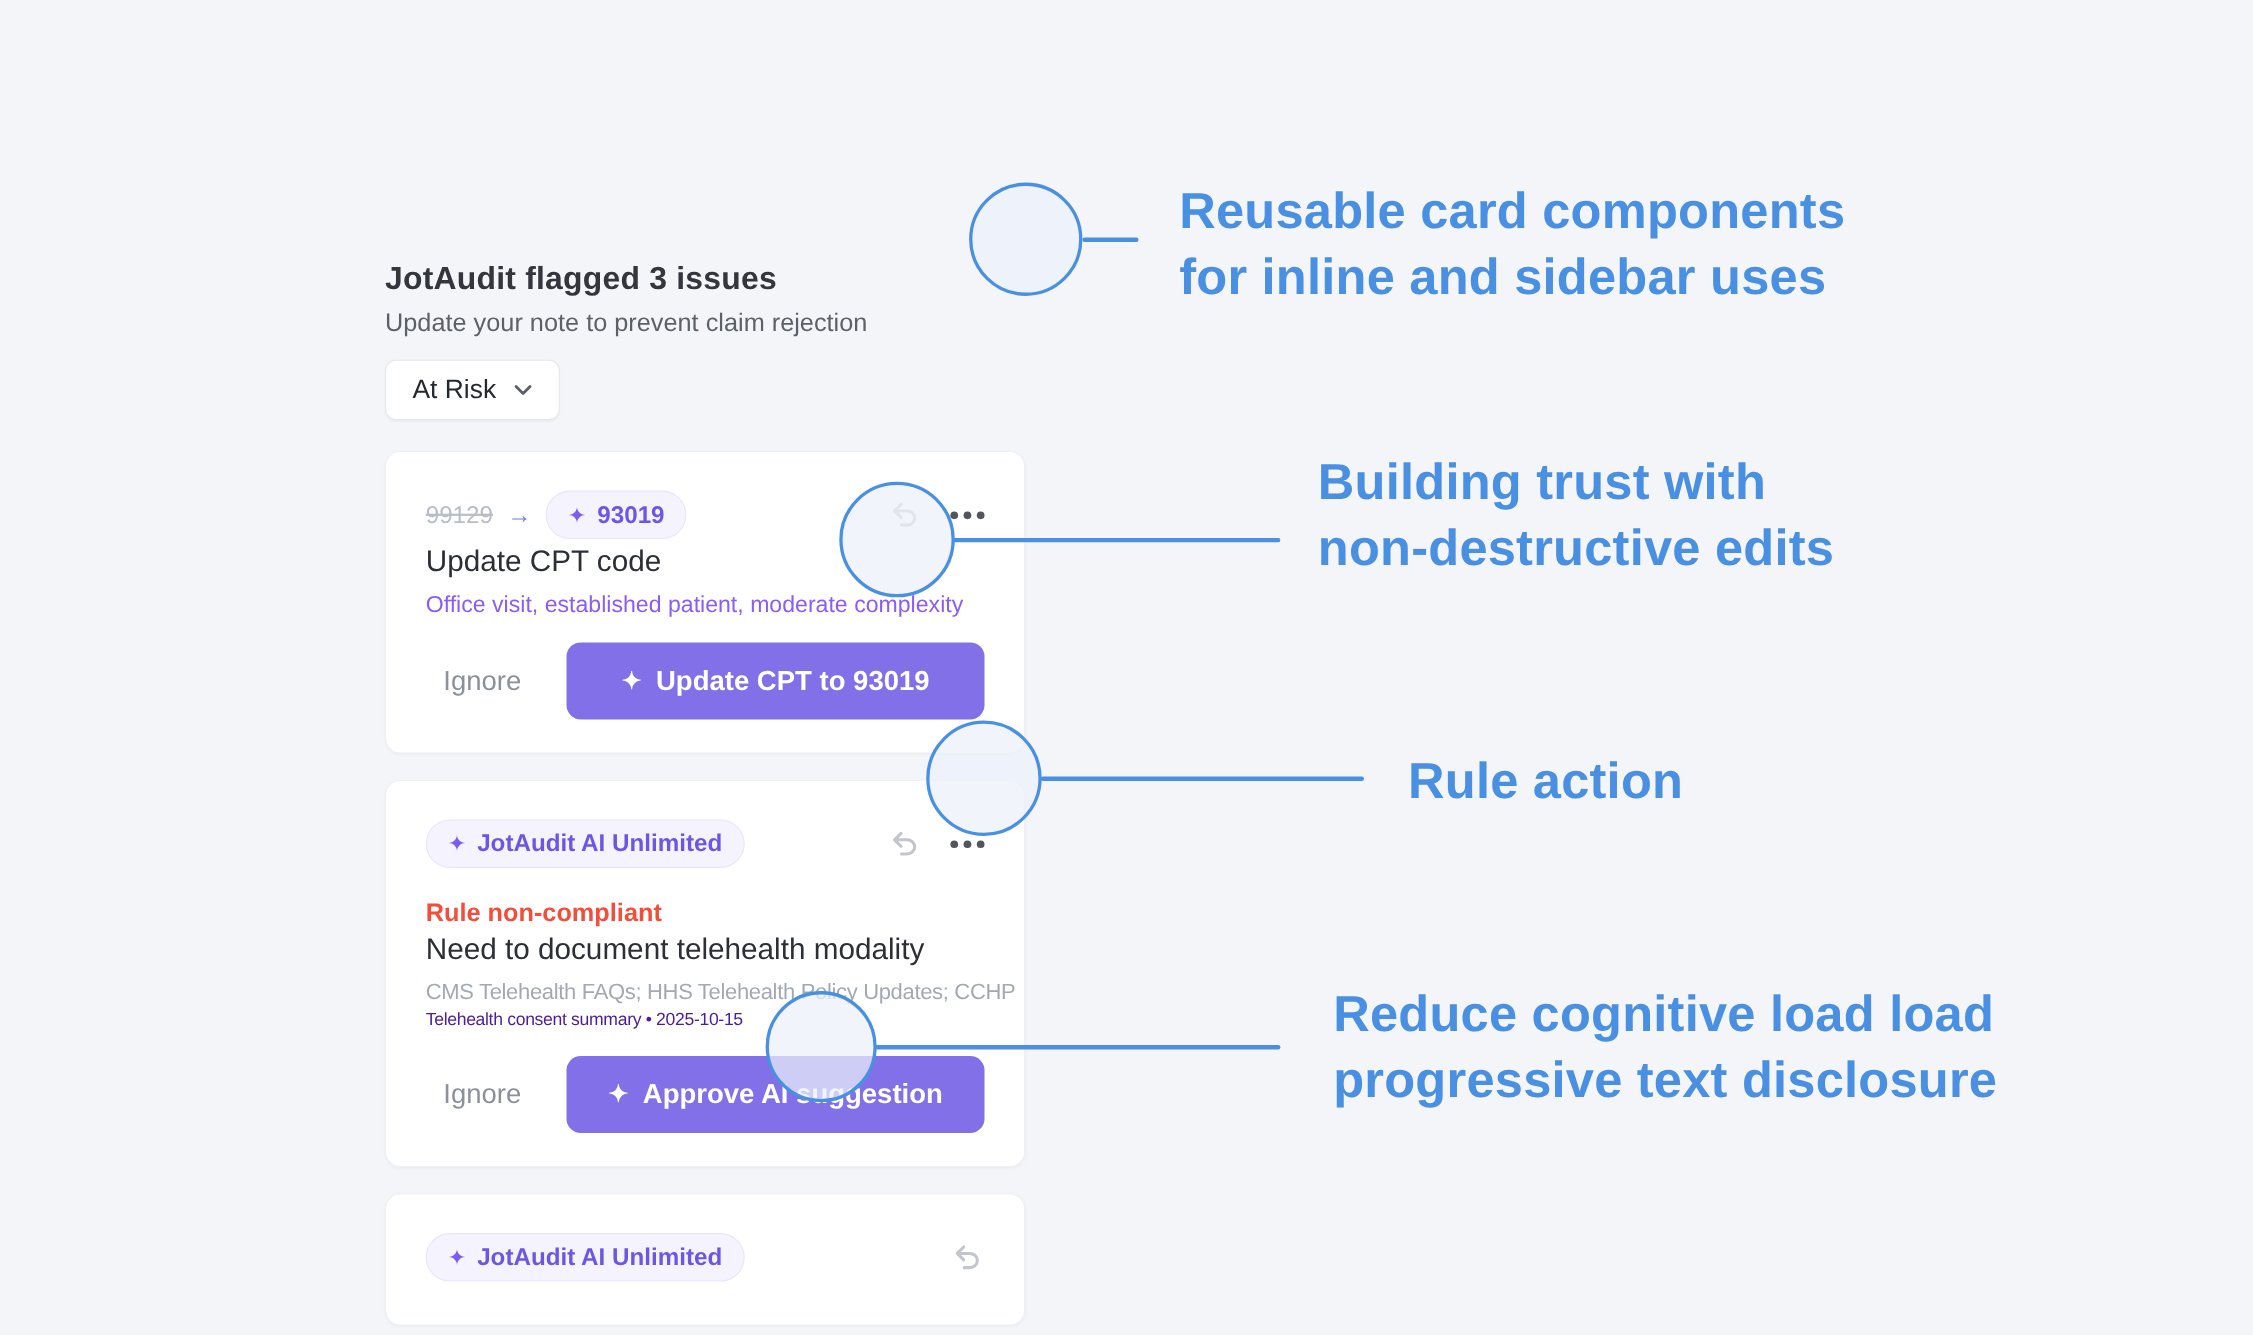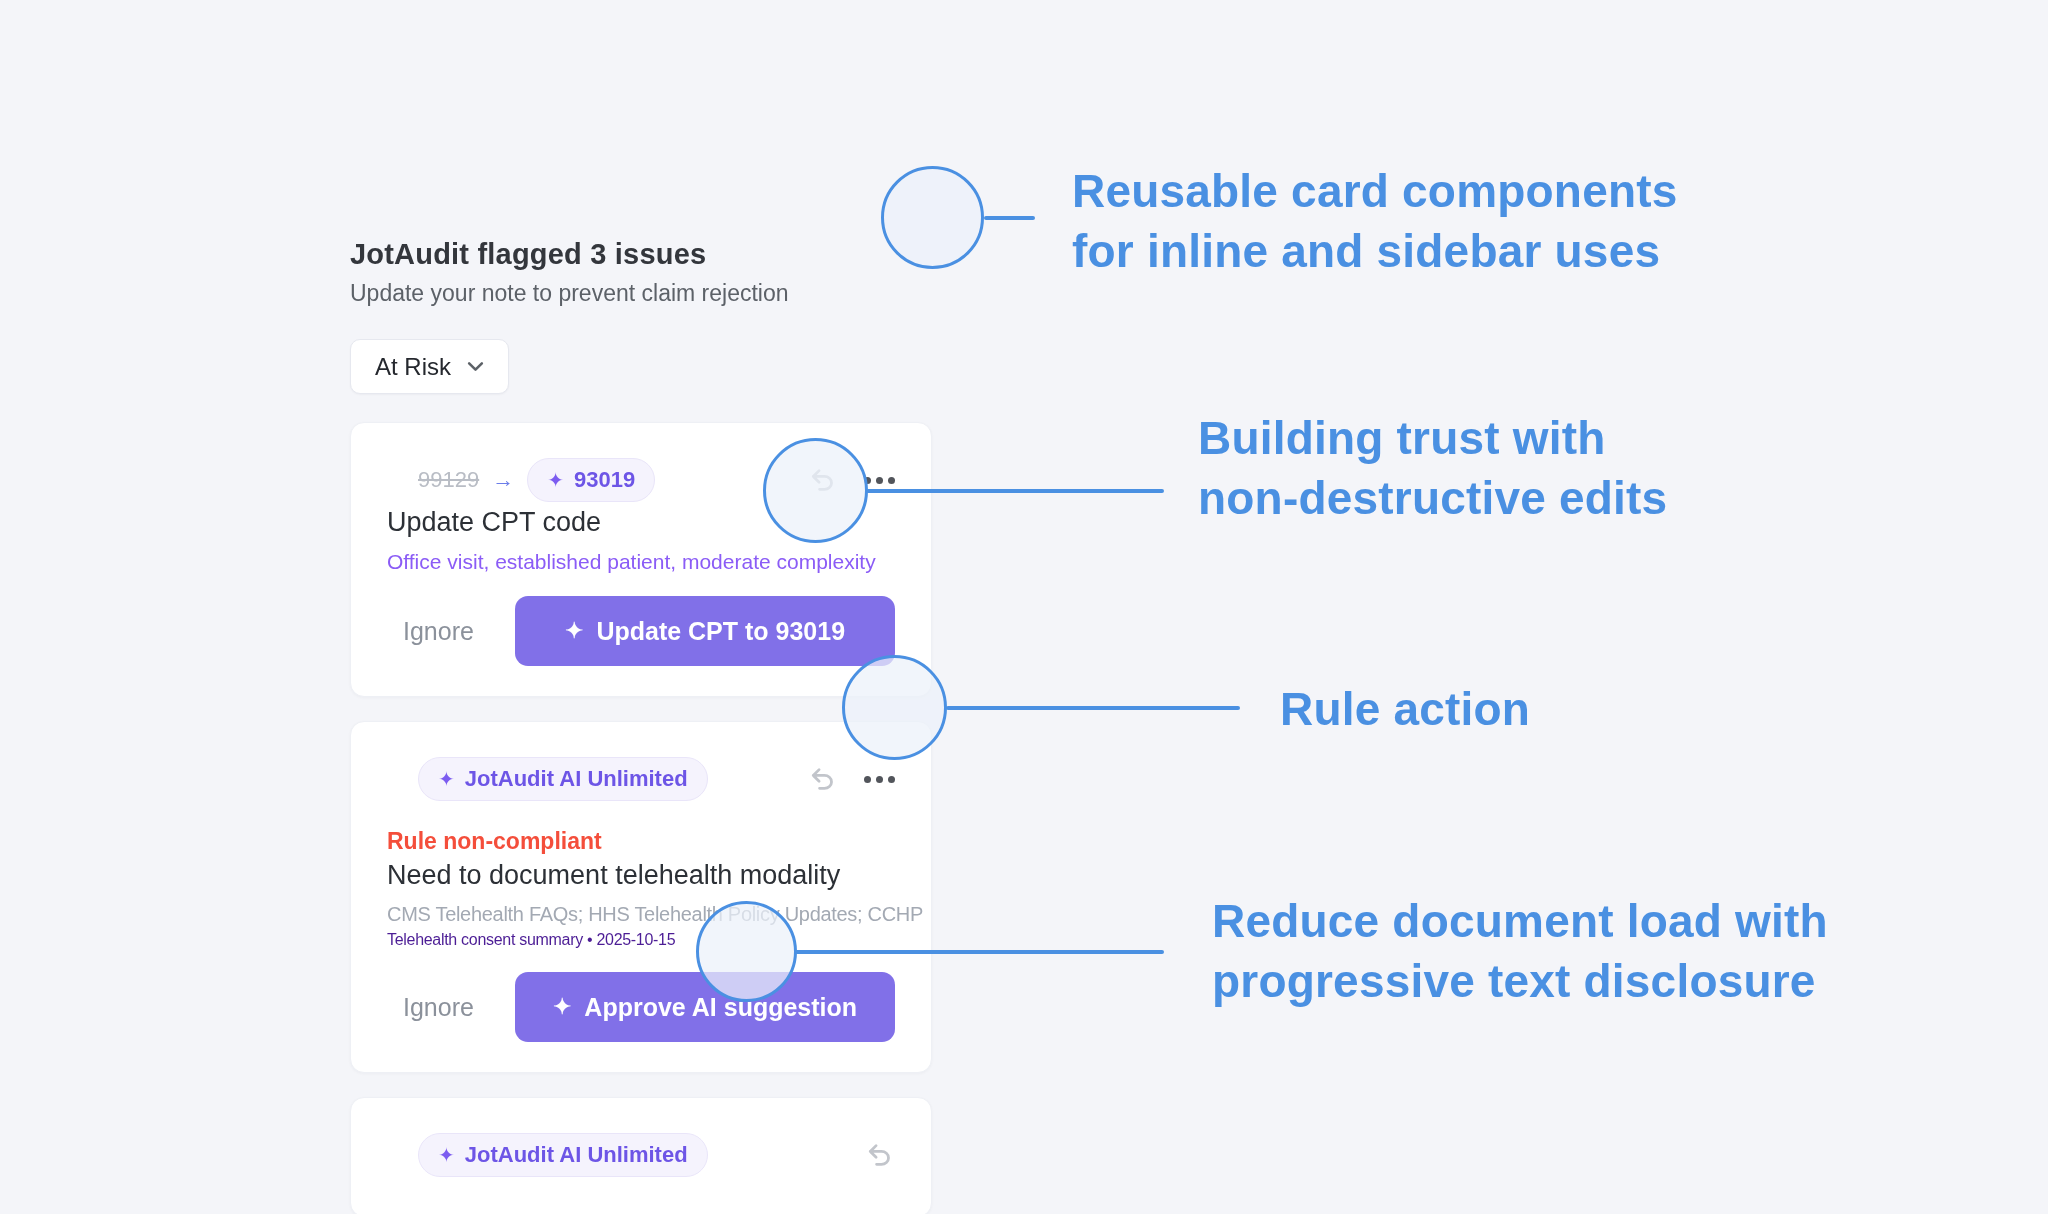--- a/index.html
+++ b/index.html
@@ -27,21 +27,21 @@
     color: #33363c;
     letter-spacing: 0.2px;
   }
   .page-subtitle {
     margin-top: 9px;
     font-size: 23px;
     color: #5c6168;
   }
 
   .filter-dropdown {
-    margin-top: 32px;
+    margin-top: 20px;
     display: inline-flex;
     align-items: center;
     gap: 16px;
     height: 55px;
     padding: 0 24px;
     background: #ffffff;
     border: 1px solid #e6e8ef;
     border-radius: 10px;
     box-shadow: 0 1px 2px rgba(25,30,50,0.04);
     cursor: pointer;
@@ -62,21 +62,20 @@
     padding: 35px 36px 30px 36px;
     overflow: hidden;
   }
   .card + .card { margin-top: 24px; }
   .card.partial { height: 120px; }
 
   .card-header {
     display: flex;
     align-items: center;
     min-height: 44px;
-    margin-left: 31px;
   }
   .old-code {
     font-size: 22px;
     color: #b9bdc5;
     text-decoration: line-through;
   }
   .arrow {
     margin: 0 13px;
     font-size: 22px;
     color: #6b7de9;
@@ -340,17 +339,17 @@
 
   <div class="anno anno-circle" style="left:842px; top:655px; width:105px; height:105px;"></div>
   <div class="anno anno-line" style="left:946px; top:706px; width:294px;"></div>
   <div class="anno anno-text" style="left:1280px; top:679px;">
     <div>Rule action</div>
   </div>
 
   <div class="anno anno-circle" style="left:696px; top:901px; width:101px; height:101px;"></div>
   <div class="anno anno-line" style="left:795px; top:950px; width:369px;"></div>
   <div class="anno anno-text" style="left:1212px; top:891px;">
-    <div>Reduce document load with</div>
+    <div>Reduce cognitive load load</div>
     <div>progressive text disclosure</div>
   </div>
 
 </div>
 
 </body></html>

